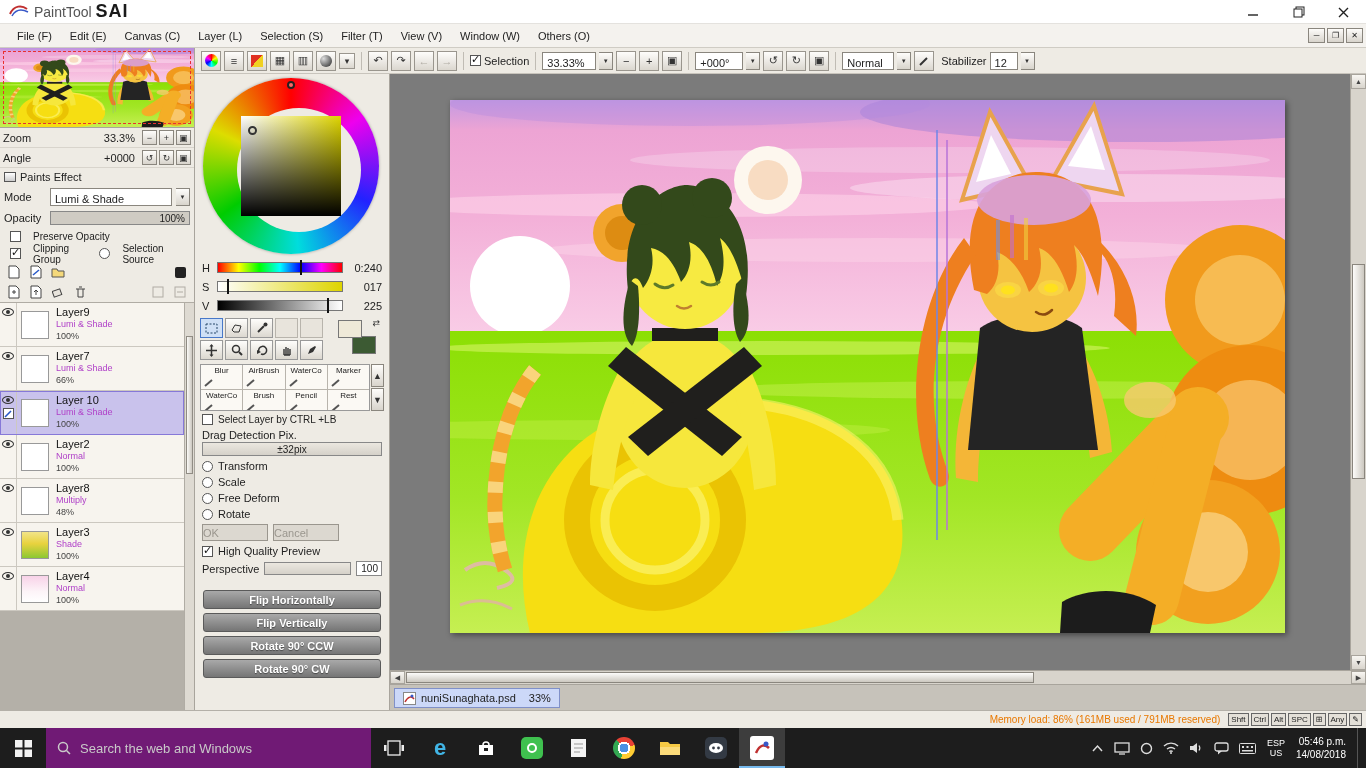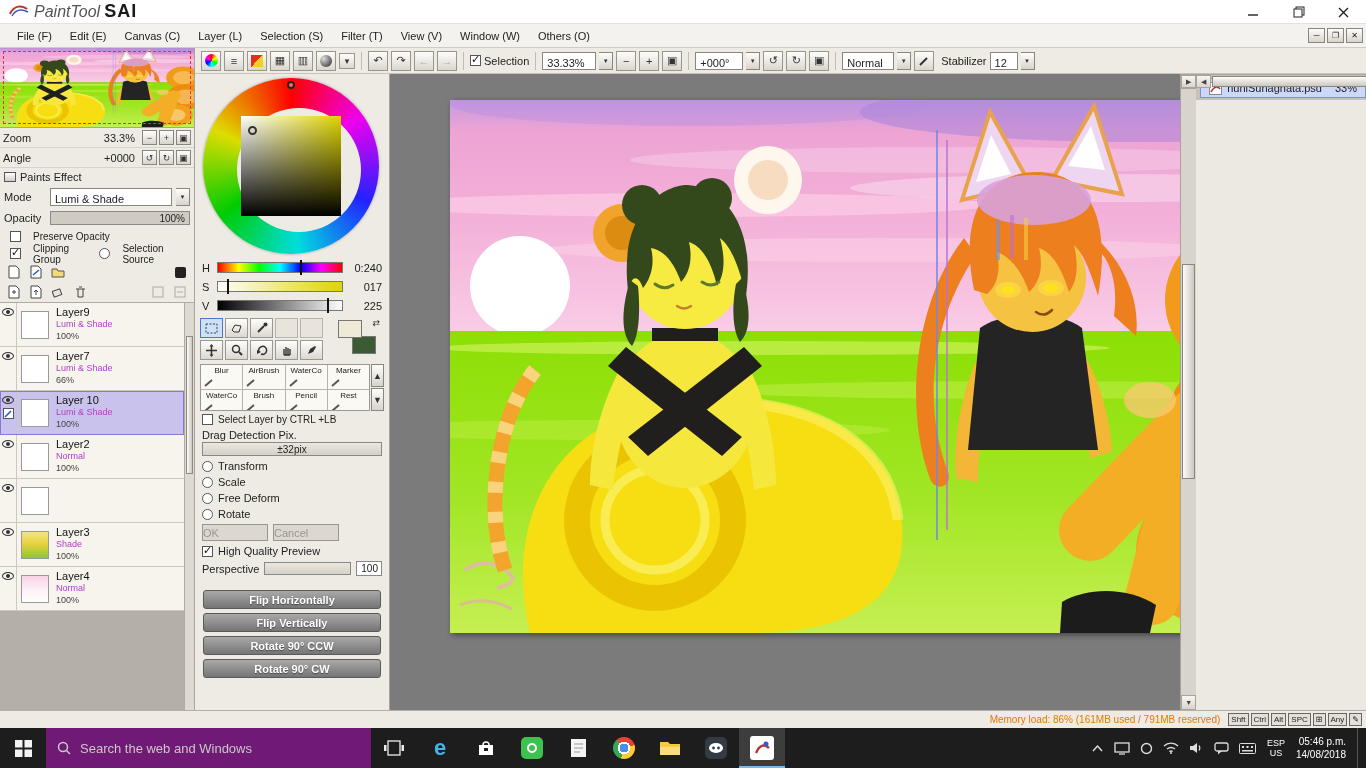--- a/index.html
+++ b/index.html
@@ -2,21 +2,21 @@
 <html><head>
 <meta charset="utf-8">
 <style>
 *{box-sizing:border-box;margin:0;padding:0}
 html,body{width:1366px;height:768px;overflow:hidden;font-family:"Liberation Sans",sans-serif;font-size:11px;color:#222;background:#ece9e2}
 .app{width:1366px;height:768px;display:flex;flex-direction:column}
 
 .titlebar{height:24px;background:#fff;border-bottom:1px solid #e4e2de;display:flex;align-items:center;position:relative;flex:none}
 .logo{display:flex;align-items:baseline;gap:4px;padding-left:8px}
 .logo .swirl{width:22px;height:14px}
-.logo .pt{font-style:italic;font-size:16px;color:#555}
+.logo .pt{font-size:14px;color:#555}
 .logo .sai{font-weight:bold;font-size:18px;letter-spacing:1px;color:#1a1a1a}
 .win-controls{position:absolute;right:0;top:0;height:24px;display:flex}
 .win-btn{width:45px;height:24px;display:flex;align-items:center;justify-content:center;color:#222}
 
 .menubar{height:24px;background:#f4f2ee;border-bottom:1px solid #cfccc4;display:flex;align-items:center;padding-left:8px;flex:none;position:relative}
 .menu-item{padding:3px 9px;cursor:default}
 .mdi-controls{position:absolute;right:3px;top:4px;display:flex;gap:2px}
 .mdi-btn{width:17px;height:15px;border:1px solid #8a867e;background:linear-gradient(#fdfcfa,#d8d4cc);font-size:8px;display:flex;align-items:center;justify-content:center}
 
 .tbtn{width:20px;height:20px;border:1px solid #9a968e;background:linear-gradient(#fefdfb,#dbd7cf);display:flex;align-items:center;justify-content:center;font-size:11px;color:#333;flex:none}
@@ -98,21 +98,21 @@
 .tcell svg{position:absolute;left:3px;bottom:2px}
 .tscroll{width:13px;display:flex;flex-direction:column;margin-left:1px;gap:1px}
 .tscroll .mini{flex:1;width:13px}
 .optrow{display:flex;align-items:center;gap:5px;padding:2px 7px;flex:none}
 .dragbar{margin:1px 7px 2px;height:14px;border:1px solid #888;background:linear-gradient(#ebe7df,#d5d1c9);text-align:center;font-size:10px;line-height:13px;flex:none}
 .okbtn{width:66px;height:17px;border:1px solid #9a968e;background:#dcd8d0;color:#9a968e;text-align:left;line-height:16px;flex:none}
 .pslider{flex:1;height:13px;border:1px solid #888;background:linear-gradient(#ebe7df,#d5d1c9)}
 .pval{width:26px;height:15px;border:1px solid #888;background:#fff;text-align:right;padding-right:3px;font-size:10px;line-height:14px;flex:none}
 .bigbtn{margin:4px 8px 0;height:19px;border:1px solid #5a5a5a;border-radius:3px;background:linear-gradient(#a9a9a9,#757575);color:#fff;font-weight:bold;text-align:center;line-height:18px;text-shadow:0 1px 1px rgba(0,0,0,.45);flex:none}
 
-.canvas-col{flex:1;display:flex;flex-direction:row;min-width:0}
+.canvas-col{flex:1;display:flex;flex-direction:column;min-width:0}
 .vp-row{flex:1;display:flex;min-height:0}
 .viewport{flex:1;background:#7b7b7b;position:relative;overflow:hidden}
 .artwork{position:absolute;left:60px;top:26px;width:835px;height:533px;background:#fff;box-shadow:2px 2px 6px rgba(0,0,0,.45)}
 .vscroll{width:16px;flex:none;background:#d8d4cc;border-left:1px solid #a8a49c;position:relative}
 .sarr{height:15px;background:linear-gradient(#f8f6f2,#d8d4cc);border:1px solid #a8a49c;display:flex;align-items:center;justify-content:center;font-size:7px;color:#444}
 .vscroll .sarr.bot{position:absolute;bottom:0;left:0;right:0}
 .vthumb{position:absolute;left:1px;right:1px;top:190px;height:215px;background:linear-gradient(90deg,#fdfcfa,#ccc8c0);border:1px solid #8a867e}
 .hscroll{height:14px;flex:none;background:#d8d4cc;border-top:1px solid #a8a49c;position:relative}
 .hscroll .sarr{position:absolute;top:0;bottom:0;height:auto;width:15px;font-size:7px}
 .hscroll .sarr.l{left:0}.hscroll .sarr.r{right:0}
@@ -447,20 +447,25 @@
             <div class="lop">100%</div>
           </div>
         </div>
         <div class="layer">
           <div class="eyecol">
               <span class="eye"></span>
             </div>
           <div class="thumbcol">
               <div class="lthumb"></div>
             </div>
+          <div class="linfo">
+            <div class="lname">Layer8</div>
+            <div class="lmode">Multiply</div>
+            <div class="lop">48%</div>
+          </div>
         </div>
         <div class="layer">
           <div class="eyecol">
               <span class="eye"></span>
             </div>
           <div class="thumbcol">
               <div class="lthumb art3"></div>
             </div>
           <div class="linfo">
             <div class="lname">Layer3</div>

